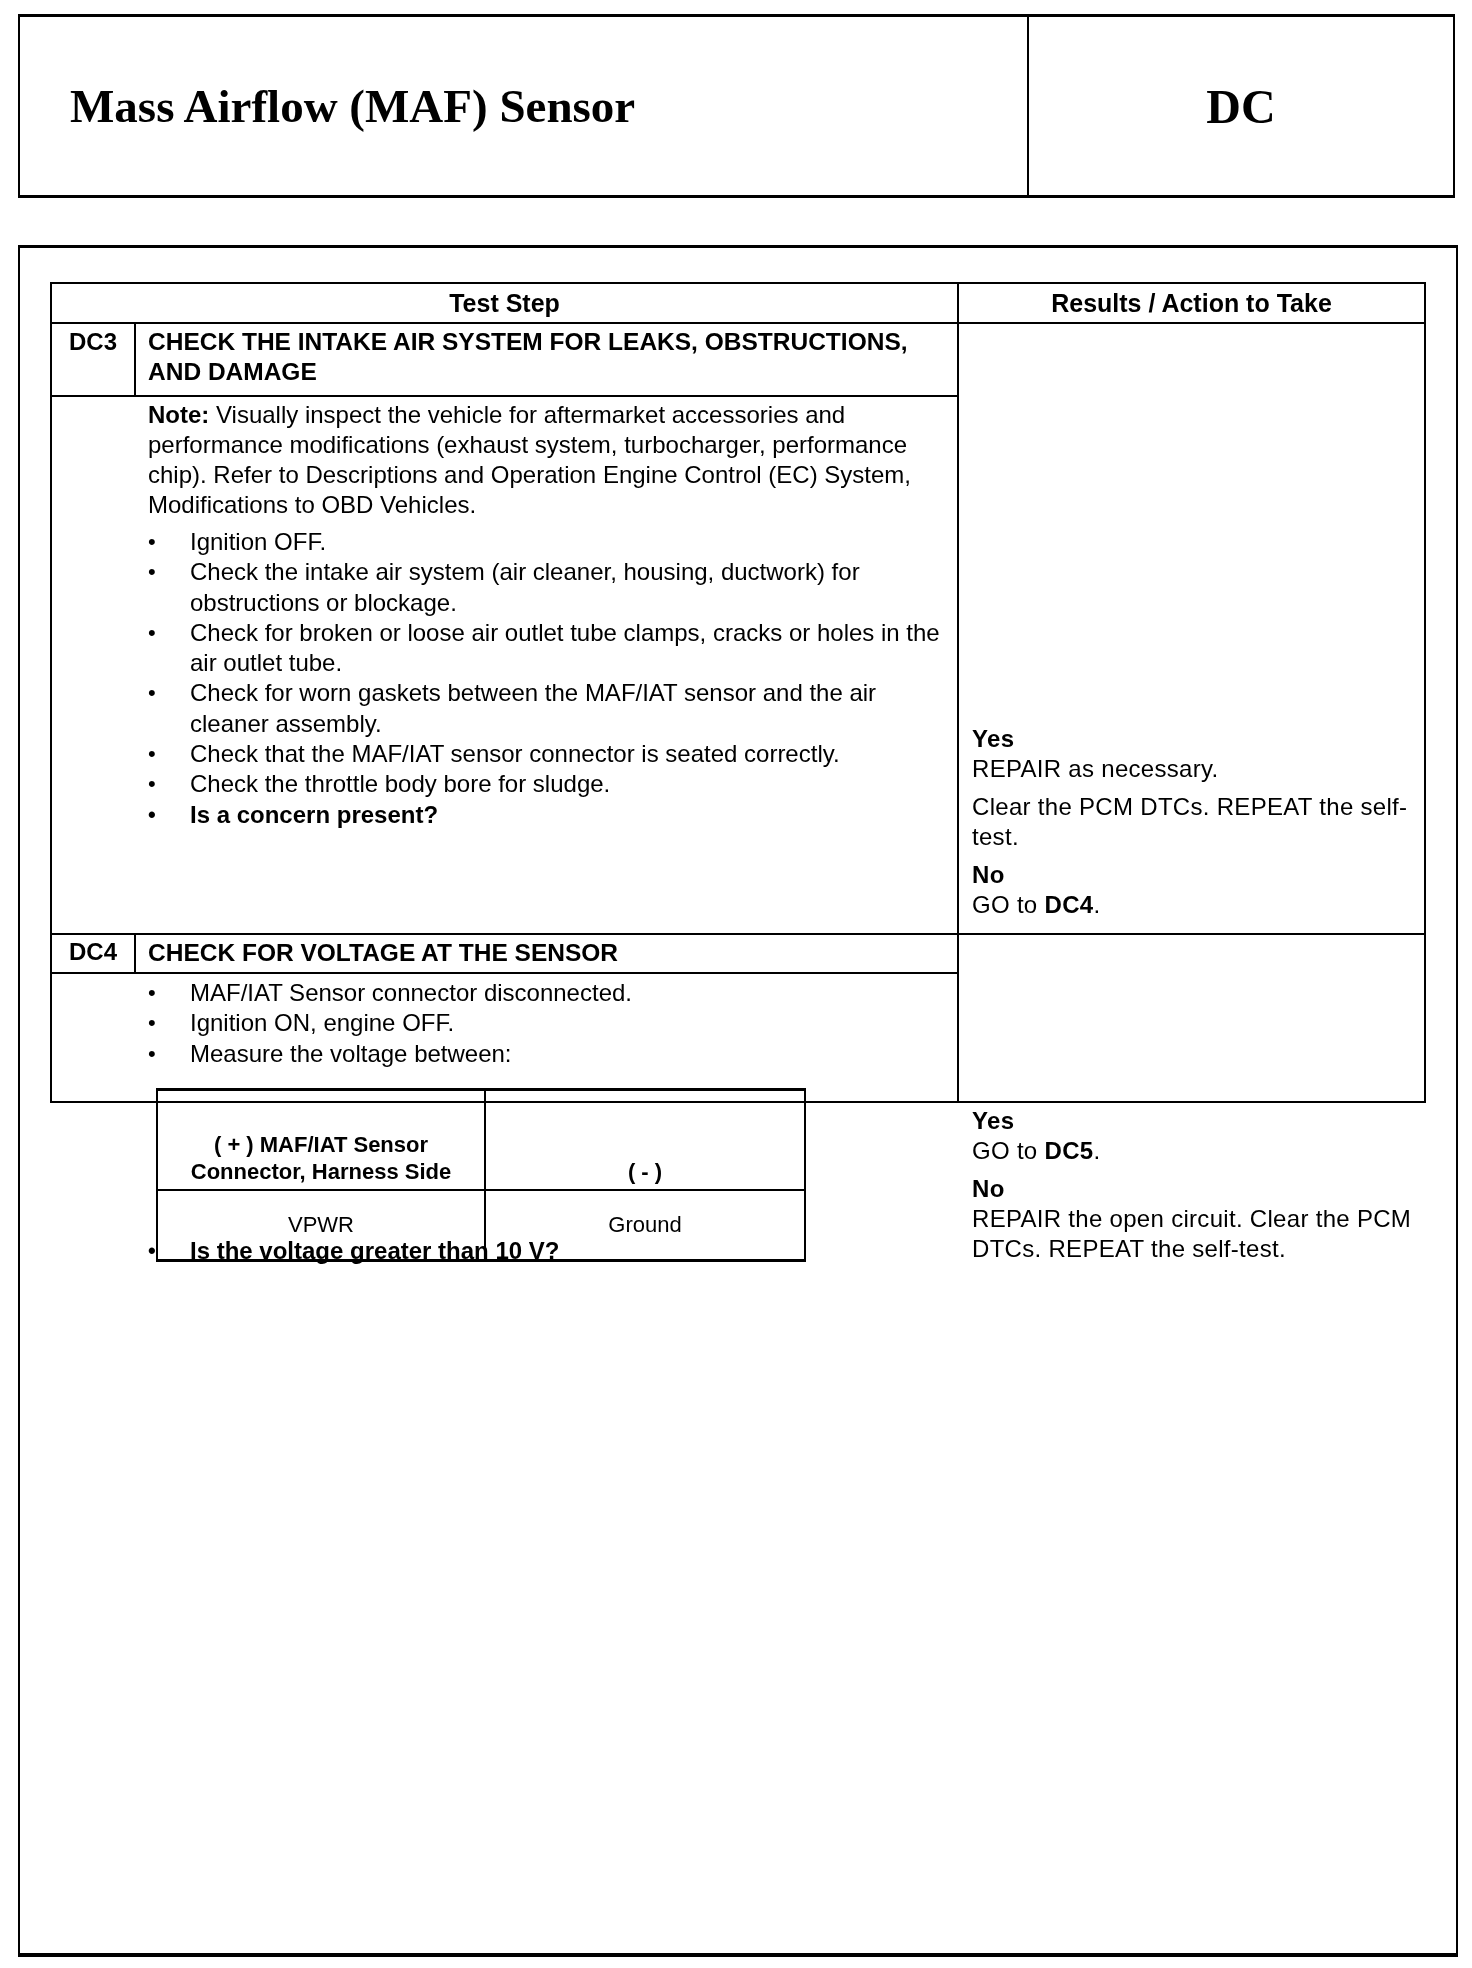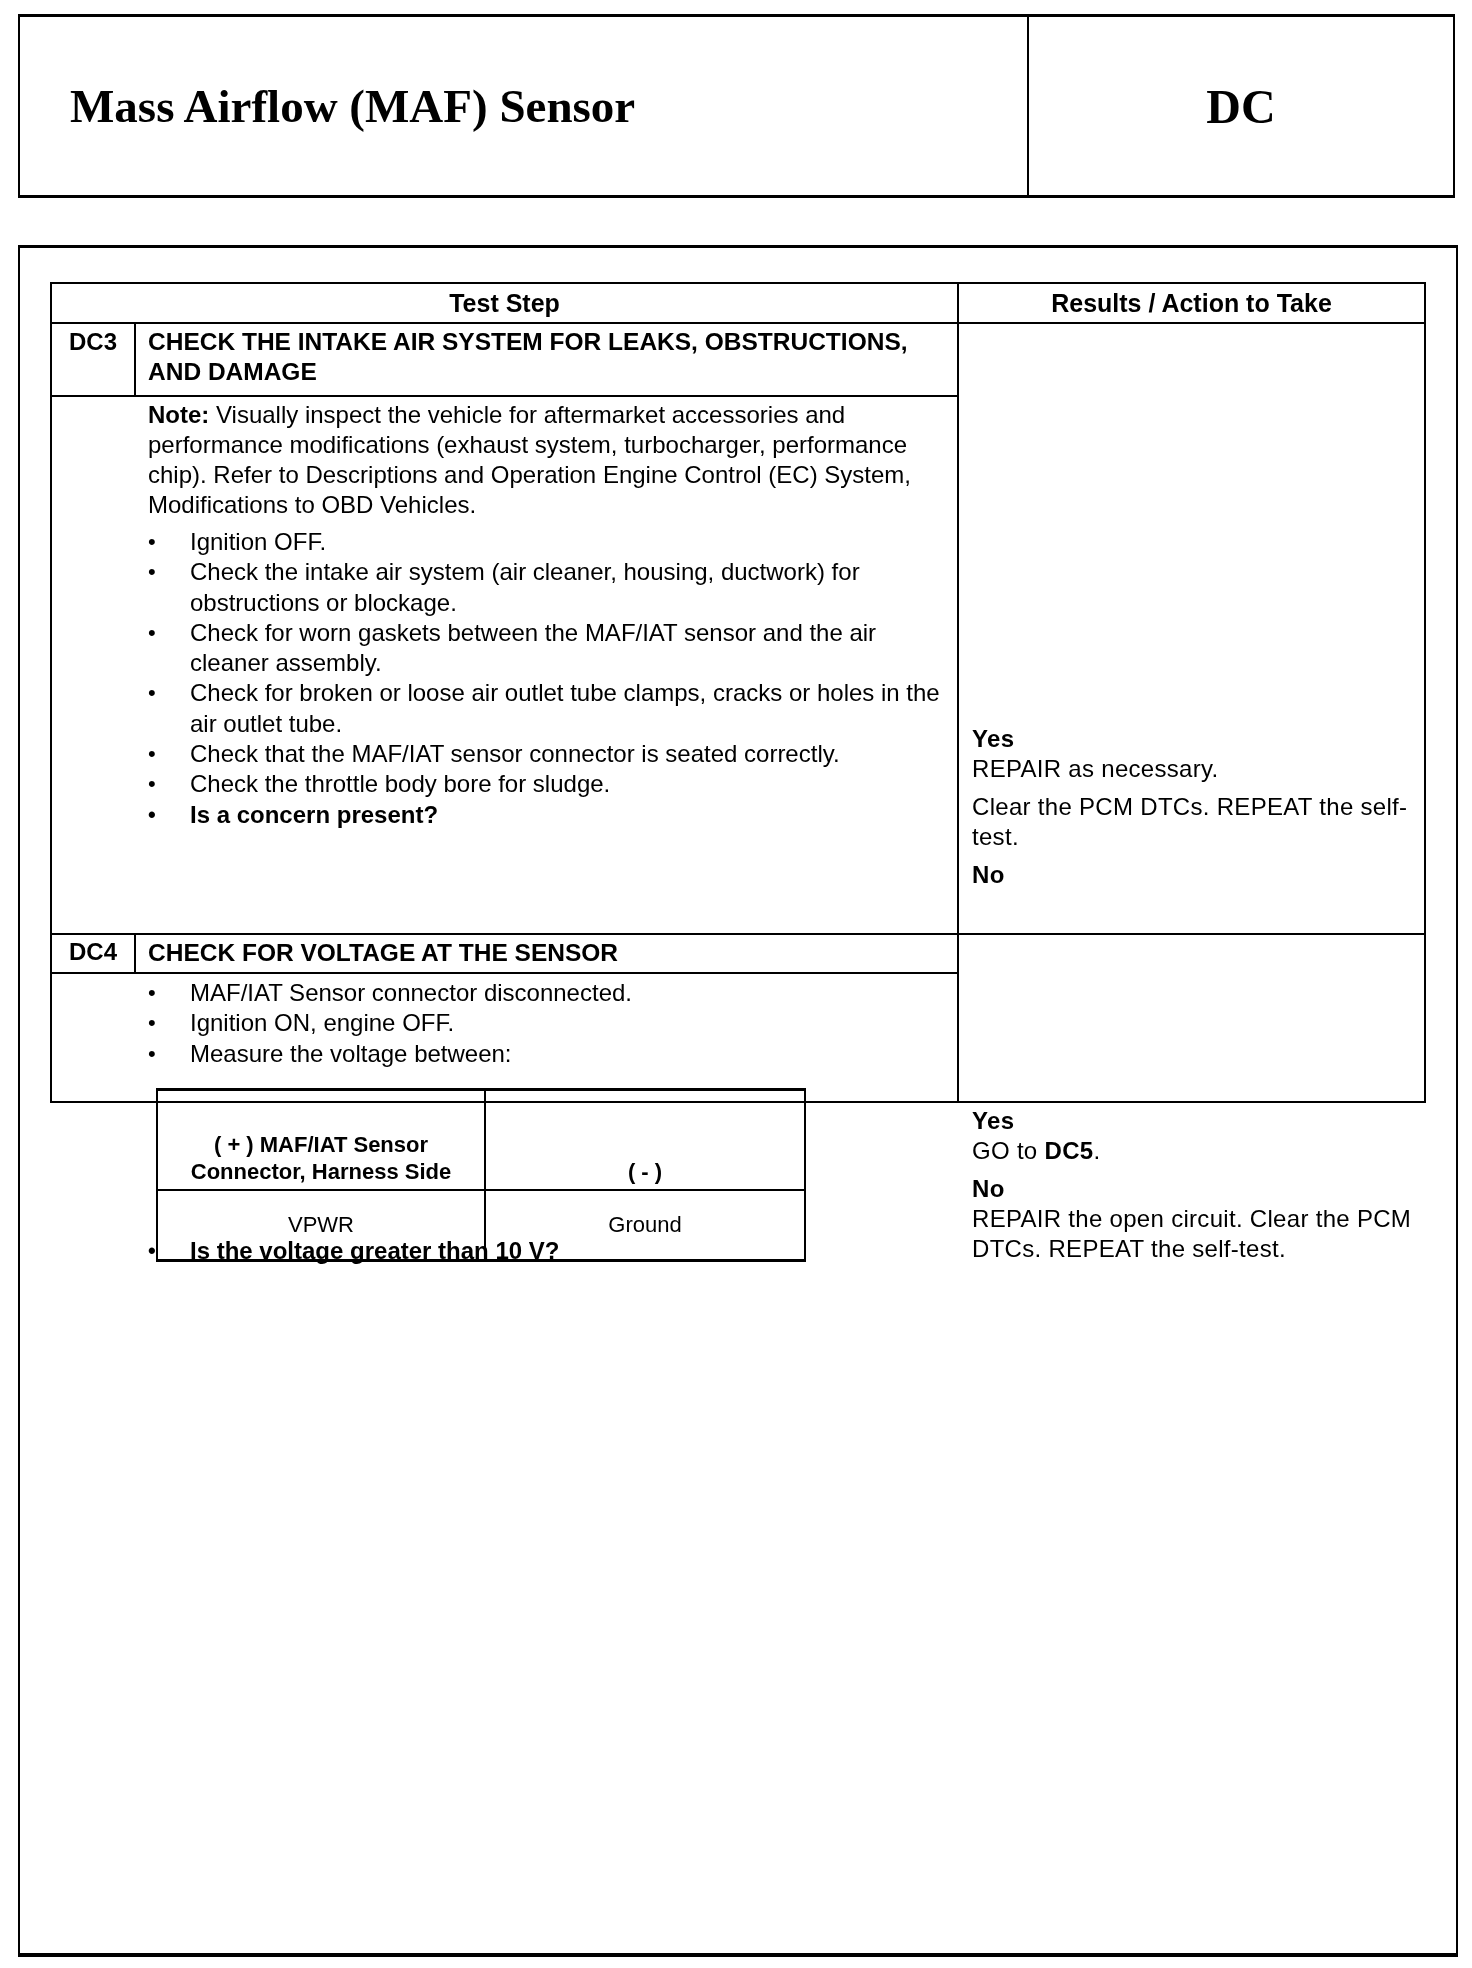--- a/index.html
+++ b/index.html
@@ -63,32 +63,33 @@
   <div class="vline" style="left:82px;top:38px;height:73px;"></div>
   <div class="step-title" style="top:43px;width:800px;">CHECK THE INTAKE AIR SYSTEM FOR LEAKS, OBSTRUCTIONS, AND DAMAGE</div>
   <div class="hline" style="left:0;width:905px;top:111px;"></div>
 
   <div class="note" style="top:116px;">
     <b>Note:</b><span> Visually inspect the vehicle for aftermarket accessories and performance modifications (exhaust system, turbocharger, performance chip). Refer to  Descriptions and Operation Engine Control (EC) System, Modifications to OBD Vehicles.</span>
   </div>
   <ul class="bullets" style="top:243px;">
     <li>Ignition OFF.</li>
     <li>Check the intake air system (air cleaner, housing, ductwork) for obstructions or blockage.</li>
+    <li>Check for broken or loose air outlet tube clamps, cracks or holes in the air outlet tube.</li>
     <li>Check for worn gaskets between the MAF/IAT sensor and the air cleaner assembly.</li>
-    <li>Check for broken or loose air outlet tube clamps, cracks or holes in the air outlet tube.</li>
     <li>Check that the MAF/IAT sensor connector is seated correctly.</li>
     <li>Check the throttle body bore for sludge.</li>
     <li class="strong">Is a concern present?</li>
   </ul>
 
   <div class="result" style="top:440px;">
     <p class="lbl">Yes</p>
     <p>REPAIR as necessary.</p>
     <p class="gap">Clear the PCM DTCs. REPEAT the self-test.</p>
     <p class="lbl gap">No</p>
+    <p><span>GO to  </span><b>DC4</b><span>.</span></p>
   </div>
 
   <div class="hline" style="left:0;right:0;top:649px;"></div>
 
   <div class="step-code" style="left:0;top:654px;">DC4</div>
   <div class="vline" style="left:82px;top:649px;height:39px;"></div>
   <div class="step-title" style="top:654px;width:800px;">CHECK FOR VOLTAGE AT THE SENSOR</div>
   <div class="hline" style="left:0;width:905px;top:688px;"></div>
 
   <ul class="bullets" style="top:694px;">

